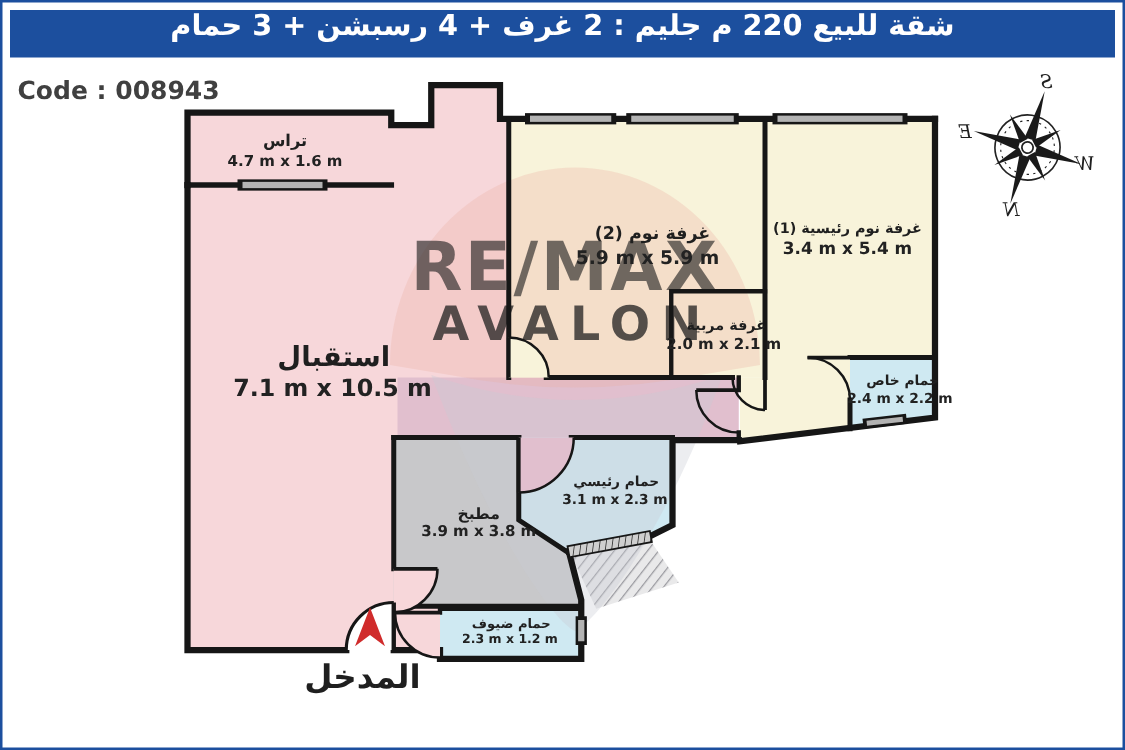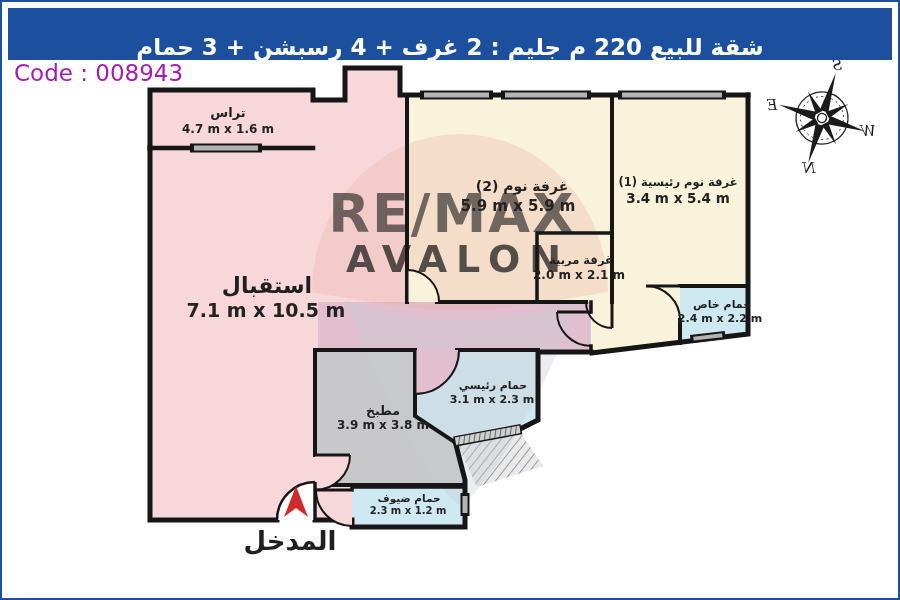--- a/index.html
+++ b/index.html
@@ -2,26 +2,26 @@
 <html><head>
 <meta charset="utf-8">
 <style>
   html,body{margin:0;padding:0;}
   body{
     width:900px;height:600px;position:relative;background:#ffffff;
     font-family:"DejaVu Sans","Liberation Sans",sans-serif;overflow:hidden;
   }
   .frame{position:absolute;inset:0;border:2px solid #1c4f9e;pointer-events:none;z-index:50;}
   .titlebar{
-    position:absolute;top:8px;left:8px;right:8px;height:52px;background:#1c4f9e;
-    display:flex;align-items:flex-end;justify-content:center;z-index:10;
+    position:absolute;top:8px;left:8px;right:8px;height:38px;background:#1c4f9e;
+    display:flex;align-items:flex-start;justify-content:center;z-index:10;
   }
   .titlebar span{color:#ffffff;font-size:23px;font-weight:bold;letter-spacing:.2px;}
   .code{
-    position:absolute;top:60px;left:14px;font-size:23px;font-weight:normal;color:#a21caf;z-index:10;
+    position:absolute;top:60px;left:14px;font-size:20px;font-weight:bold;color:#404040;z-index:10;
   }
   svg{position:absolute;top:0;left:0;z-index:5;}
   text{font-family:"DejaVu Sans","Liberation Sans",sans-serif;fill:#1f1f1f;}
   .rn{font-weight:bold;}
   .rd{font-weight:bold;fill:#222;}
   .wm{font-weight:bold;}
   .compass-letter{font-family:"DejaVu Serif","Liberation Serif",serif;font-style:italic;}
 </style>
 </head>
 <body>

